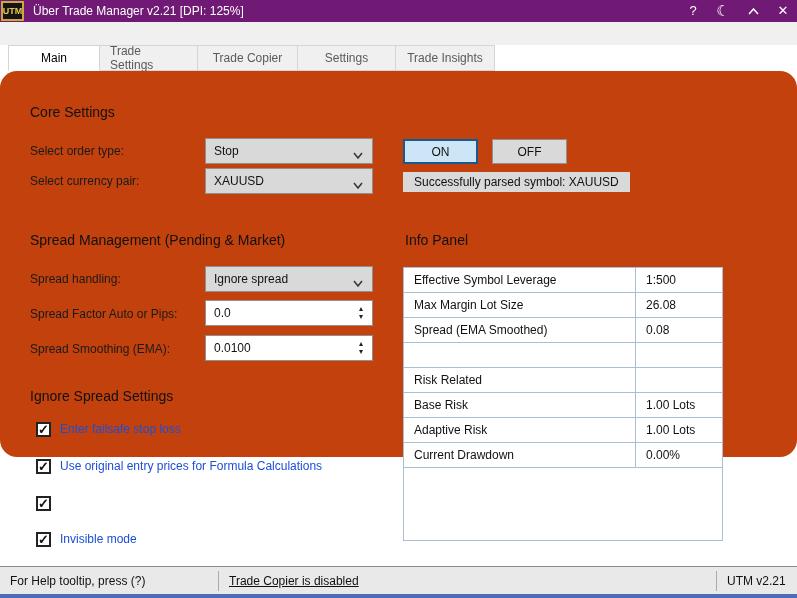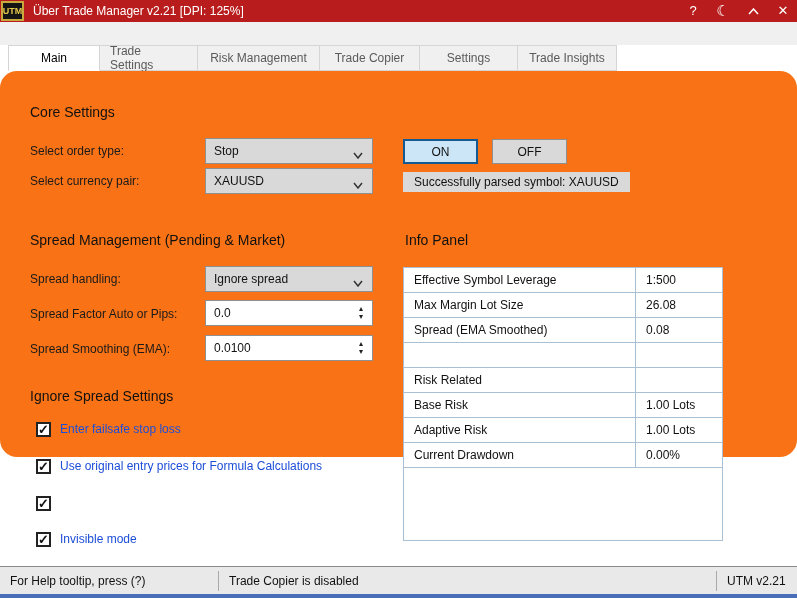--- a/index.html
+++ b/index.html
@@ -5,21 +5,21 @@
   * { box-sizing: border-box; margin: 0; padding: 0; }
   body { font-family: "Liberation Sans", sans-serif; background: #ffffff; }
   .window {
     position: relative; width: 797px; height: 598px;
     background: #ffffff; overflow: hidden;
   }
 
   
   .titlebar {
     position: absolute; left: 0; top: 0; width: 797px; height: 22px;
-    background: #b91c1c; display: flex; align-items: center; color: #ffffff;
+    background: #701a75; display: flex; align-items: center; color: #ffffff;
   }
   .utm-icon {
     position: absolute; left: 1px; top: 1px; width: 23px; height: 20px;
     background: #141414; border: 2px solid #c9a93d; color: #e8c84a;
     font-size: 9px; font-weight: bold; display: flex; align-items: center;
     justify-content: center; letter-spacing: 0px;
   }
   .title-text { position: absolute; left: 33px; top: 0; height: 22px; line-height: 22px; font-size: 12px; }
   .titlebar-controls {
     position: absolute; right: 6px; top: 0; height: 22px;
@@ -34,21 +34,21 @@
   .tab {
     height: 26px; display: flex; align-items: center; justify-content: center;
     background: #f0f0f0; border: 1px solid #d5d5d5; border-left: none;
     color: #5a5a5a; font-size: 12px; padding: 0 10px;
   }
   .tab:first-child { border-left: 1px solid #d5d5d5; }
   .tab.active { background: #ffffff; color: #000000; border-bottom: 1px solid #ffffff; }
   .tab-main { width: 92px; } .tab-ts { width: 98px; } .tab-rm { width: 122px; }
   .tab-tc { width: 100px; } .tab-set { width: 98px; } .tab-ti { width: 99px; }
 
-  .content { position: absolute; left: 0; top: 71px; width: 797px; height: 386px; background: #f97316; border-radius: 17px; }
+  .content { position: absolute; left: 0; top: 71px; width: 797px; height: 386px; background: #c2410c; border-radius: 17px; }
 
   
   .heading { position: absolute; font-size: 14px; color: #111111; }
   .field-label { position: absolute; font-size: 12px; color: #1a1a1a; }
   .dropdown {
     position: absolute; width: 168px; height: 26px; background: #d9d9d9;
     border: 1px solid #8f8f8f; display: flex; align-items: center;
     font-size: 12px; color: #111111; padding-left: 8px;
   }
   .dropdown .chev { position: absolute; right: 9px; top: 9px; }
@@ -96,21 +96,21 @@
 
   
   .statusbar {
     position: absolute; left: 0; top: 566px; width: 797px; height: 28px;
     background: #e9e9e9; border-top: 1px solid #8a8a8a;
     display: flex; align-items: center; font-size: 12px; color: #111111;
   }
   .sb-item { padding: 0 10px; }
   .sb-left { width: 218px; }
   .sb-divider { width: 1px; height: 20px; background: #aaaaaa; }
-  .sb-mid { flex: 1; }
+  .sb-mid { flex: 1; text-decoration: underline; }
   .sb-right { width: 80px; text-align: left; }
   .bottom-edge { position: absolute; left: 0; top: 594px; width: 797px; height: 4px; background: #4a6db8; }
 </style>
 </head>
 <body>
 
 <div class="window">
 
   <div class="titlebar">
     <div class="utm-icon">UTM</div>
@@ -125,21 +125,20 @@
       </div>
       <div class="tb-btn">✕</div>
     </div>
   </div>
 
   <div class="top-strip"></div>
 
   <div class="tabbar">
     <div class="tab tab-main active">Main</div>
     <div class="tab tab-ts">Trade Settings</div>
-    <div class="tab tab-rm">Risk Management</div>
     <div class="tab tab-tc">Trade Copier</div>
     <div class="tab tab-set">Settings</div>
     <div class="tab tab-ti">Trade Insights</div>
   </div>
 
   <div class="content">
 
     <div class="heading" style="left:30px; top:33px;">Core Settings</div>
 
     <div class="field-label" style="left:30px; top:73px;">Select order type:</div>

